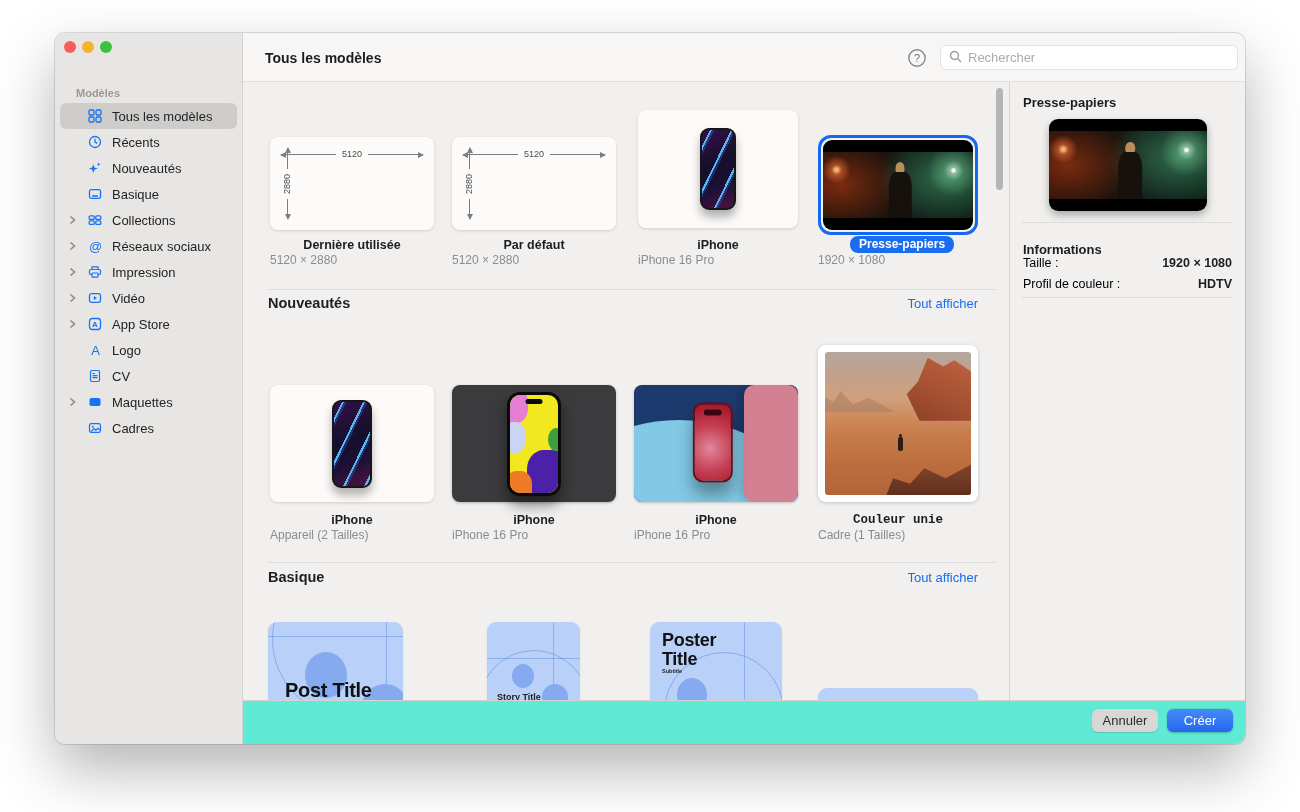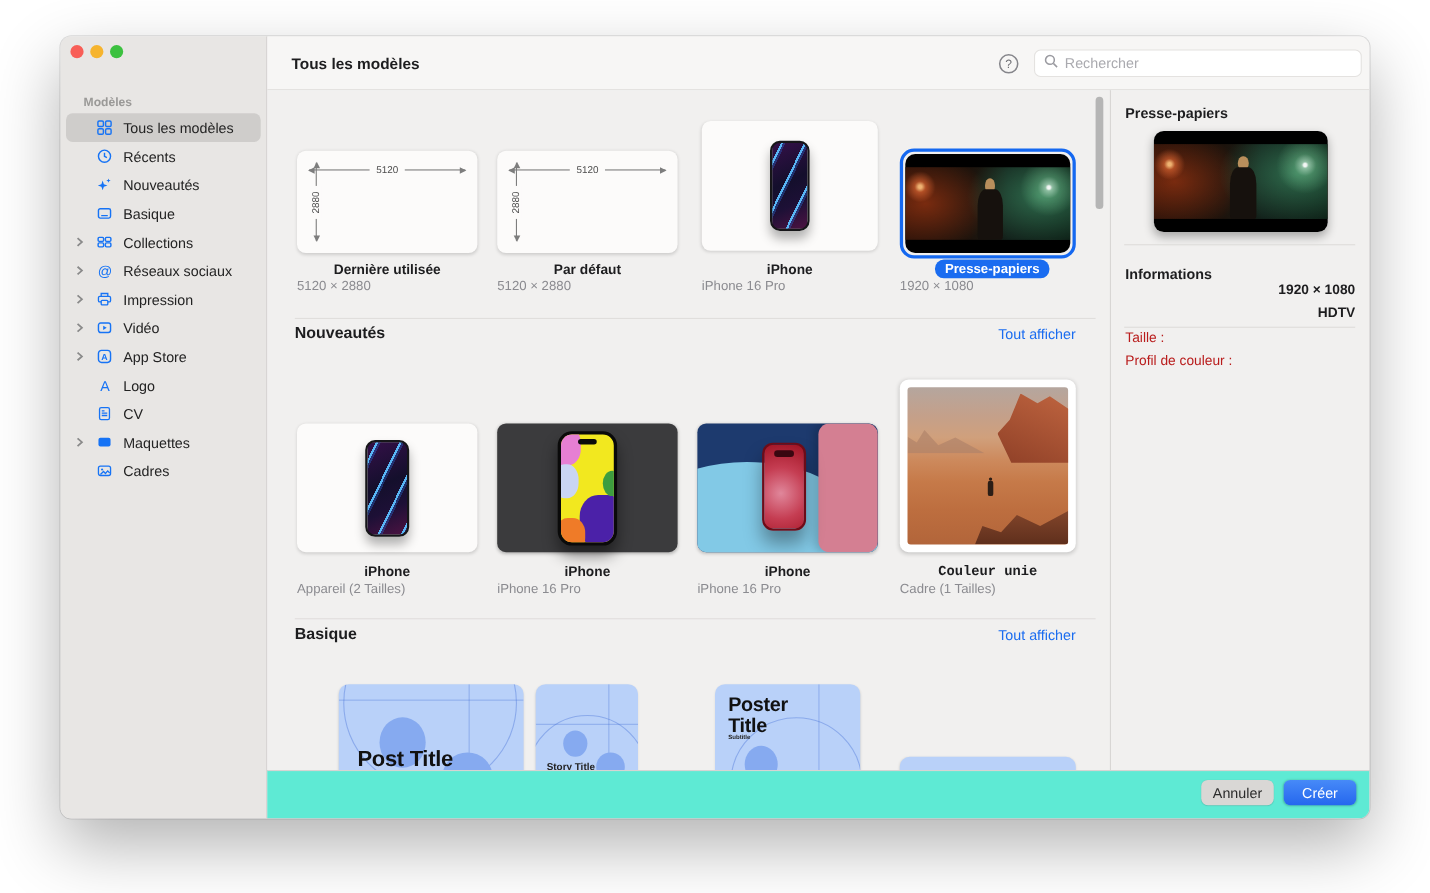--- a/index.html
+++ b/index.html
@@ -117,21 +117,21 @@
   .bp-title { position:absolute; font-weight:700; color:#111; line-height:1.05; letter-spacing:-.3px; }
   .bp-subtitle { position:absolute; font-weight:700; color:#222; }
 
   
   .inspector { position:absolute; left:954px; top:49px; width:236px; bottom:44px; background:#f1f0ef; border-left:1px solid #d8d6d4; }
   .insp-title { position:absolute; left:13px; top:13px; font-size:13px; font-weight:700; color:#1d1d1f; }
   .insp-preview { position:absolute; left:39px; top:37px; width:158px; height:92px; box-shadow:0 4px 9px rgba(0,0,0,.30); border-radius:9px; }
   .insp-div { position:absolute; left:12px; right:13px; height:1px; background:#dedcda; }
   .insp-h2 { position:absolute; left:13px; font-size:13px; font-weight:700; color:#1d1d1f; }
   .insp-row { position:absolute; left:13px; right:13px; height:16px; line-height:16px; font-size:12.5px; }
-  .insp-row .lbl { float:left; color:#b91c1c;margin-top:44px; }
+  .insp-row .lbl { float:left; color:#000000; }
   .insp-row .val { float:right; color:#1d1d1f; font-weight:700; }
 
   
   .footer { position:absolute; left:188px; right:0; bottom:0; height:44px; background:#5eead4; border-top:1px solid #d6d4d2; }
   .btn { position:absolute; top:8px; width:66px; height:23px; border:none; border-radius:6px; font-size:13px; font-family:"Liberation Sans", sans-serif; cursor:pointer; }
   .btn.gray { right:87px; background:#d9d7d5; color:#2b2b2b; box-shadow:0 .5px 1px rgba(0,0,0,.15); }
   .btn.blue { right:12px; background:linear-gradient(#478af8,#2567ee); color:#fff; box-shadow:0 .5px 2px rgba(0,0,0,.25); }
 </style>
 </head>
 <body>
@@ -419,21 +419,21 @@
           <div class="dz-fig"></div>
       </div>
     </div>
     <div class="tpl-title" style="left:575px; top:430px; width:160px;font-family:Liberation Mono, monospace;">Couleur unie</div>
     <div class="tpl-sub" style="left:575px; top:446px; width:160px;">Cadre (1 Tailles)</div>
 
     <div class="divider" style="left:25px; right:12px; top:480px;"></div>
     <div class="sec-title" style="left:25px; top:487px;">Basique</div>
     <div class="sec-link" style="right:30px; top:488px;">Tout afficher</div>
 
-    <div class="bp" style="left:25px; top:540px; width:168px; height:110px;margin-left:40px;">
+    <div class="bp" style="left:25px; top:540px; width:135px; height:110px;">
       <span class="bp-ring" style="left:4px; top:-62px; width:158px; height:158px;"></span>
       <span class="bp-lv" style="left:118px;"></span>
       <span class="bp-lh" style="top:14px;"></span>
       <span class="bp-dot" style="left:37px; top:30px; width:42px; height:46px;"></span>
       <span class="bp-dot" style="left:94px; top:62px; width:46px; height:46px;"></span>
       <span class="bp-title" style="left:17px; top:58px; font-size:20px;">Post Title</span>
     </div>
 
     <div class="bp" style="left:244px; top:540px; width:93px; height:110px;">
       <span class="bp-ring" style="left:-8px; top:28px; width:110px; height:110px;"></span>

